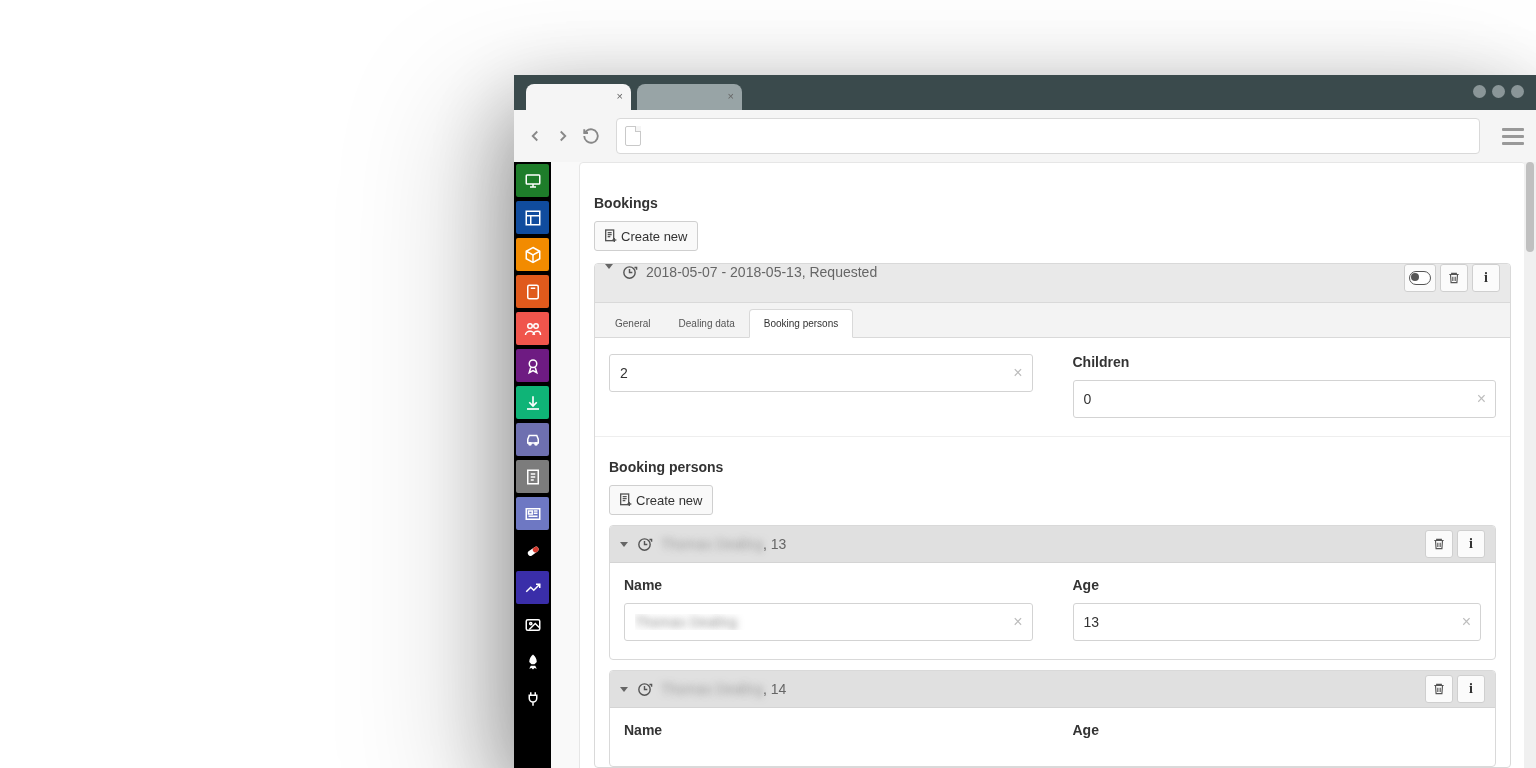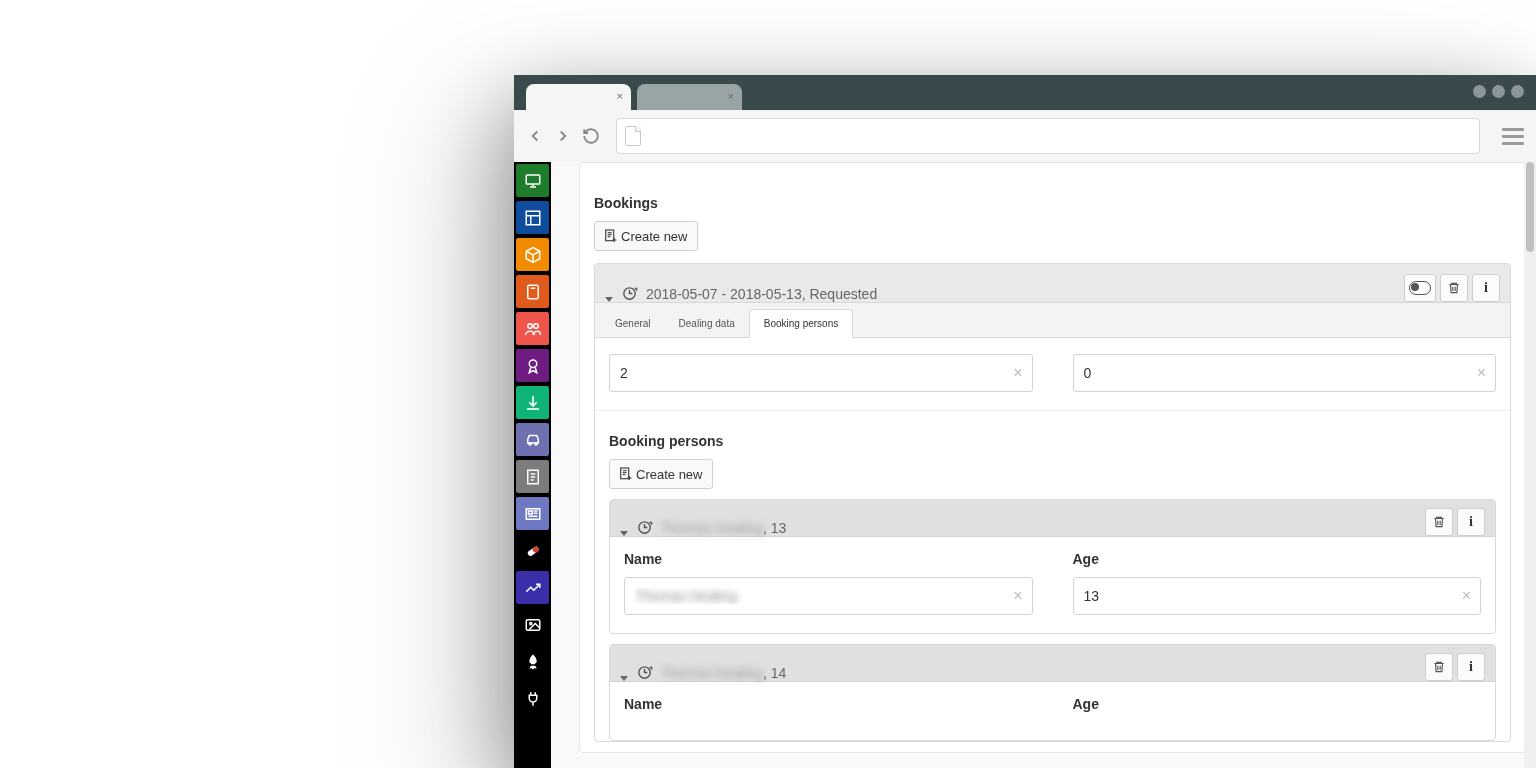--- a/index.html
+++ b/index.html
@@ -22,21 +22,21 @@
 .sidebar{width:37px;background:#000;display:flex;flex-direction:column;padding:0;margin-left:0}
 .sidebar-item{width:33px;height:33px;margin:2px 2px;display:flex;align-items:center;justify-content:center;cursor:pointer;border-radius:2px;color:#fff}
 .sidebar-item svg{width:18px;height:18px}
 .main{flex:1;background:#f9f9f9;padding:0 10px 0 28px;position:relative;overflow:hidden}
 .card{background:#fff;border:1px solid #e6e6e6;border-radius:4px;margin-top:0;padding-bottom:10px}
 .card-top-sep{height:20px;border-top:none}
 .section-title{font-weight:700;margin:12px 0 10px 0}
 .btn{display:inline-flex;align-items:center;height:30px;background:#f9f9f9;border:1px solid #cfcfcf;border-radius:3px;padding:0 10px 0 8px;cursor:pointer;font-size:13px;color:#333;gap:2px}
 .btn svg{width:16px;height:16px}
 .booking-block{margin:12px 0 0 0;border:1px solid #d9d9d9;border-radius:4px;overflow:hidden;background:#fff}
-.booking-header{height:38px;background:#e9e9e9;border-bottom:1px solid #d9d9d9;display:flex;align-items:flex-end;padding:0 10px;gap:8px}
+.booking-header{height:38px;background:#e9e9e9;border-bottom:1px solid #d9d9d9;display:flex;align-items:flex-start;padding:0 10px;gap:8px}
 .caret-down{width:0;height:0;border-left:4px solid transparent;border-right:4px solid transparent;border-top:5px solid #666;cursor:pointer}
 .clock-icon{width:17px;height:17px}
 .booking-title{color:#666;font-size:14px}
 .header-actions{margin-left:auto;display:flex;gap:4px}
 .icon-btn{width:26px;height:26px;border:1px solid #cfcfcf;border-radius:3px;background:#fbfbfb;display:flex;align-items:center;justify-content:center;cursor:pointer}
 .icon-btn svg{width:14px;height:14px}
 .toggle-btn{width:30px;height:26px;border:1px solid #cfcfcf;border-radius:3px;background:#fbfbfb;display:flex;align-items:center;justify-content:center;cursor:pointer}
 .toggle-inner{width:20px;height:12px;border:1px solid #555;border-radius:7px;position:relative;background:#fff}
 .toggle-inner::after{content:"";position:absolute;left:1px;top:1px;width:8px;height:8px;background:#555;border-radius:50%}
 .tabs-row{height:34px;background:#f3f3f3;display:flex;align-items:flex-end;padding:0 6px;border-bottom:1px solid #d9d9d9}
@@ -44,21 +44,21 @@
 .tab-item.active{background:#fff;border:1px solid #d9d9d9;border-bottom-color:#fff;margin-bottom:-1px;border-radius:4px 4px 0 0;color:#333}
 .form-row{display:flex;gap:40px;padding:16px 14px 18px 14px;border-bottom:1px solid #eee}
 .form-col{flex:1}
 .form-label{font-weight:700;margin-bottom:10px;display:block}
 .input-wrap{position:relative}
 .text-input{width:100%;box-sizing:border-box;height:38px;border:1px solid #d3d3d3;border-radius:3px;padding:0 32px 0 10px;font-size:14px;color:#333}
 .text-input.blurred{color:transparent;text-shadow:0 0 7px rgba(60,60,60,.6)}
 .input-clear{position:absolute;right:10px;top:50%;transform:translateY(-50%);color:#bdbdbd;font-size:16px;cursor:pointer}
 .subsection{padding:10px 14px 0 14px}
 .person-block{margin:10px 0 0 0;border:1px solid #d9d9d9;border-radius:4px;background:#fff;overflow:hidden}
-.person-header{height:36px;background:#e0e0e0;border-bottom:1px solid #d4d4d4;display:flex;align-items:flex-end;padding:0 10px;gap:8px}
+.person-header{height:36px;background:#e0e0e0;border-bottom:1px solid #d4d4d4;display:flex;align-items:center;padding:0 10px;gap:8px}
 .person-name{color:#999;font-size:14px}
 .person-name .blurred-text{color:transparent;text-shadow:0 0 7px rgba(110,110,110,.6)}
 .person-age{color:#666}
 .person-form{display:flex;gap:40px;padding:14px 14px 18px 14px}
 .person-form .form-col{flex:1}
 .section-pad{padding:0 14px}
 .scrollbar{position:absolute;right:0;top:0;bottom:0;width:12px;background:#f0f0f0}
 .scroll-thumb{position:absolute;left:2px;right:2px;top:0;height:90px;background:#c0c0c0;border-radius:4px}
 .info-i{font-family:Georgia,serif;font-weight:bold;font-size:14px}
 </style>
@@ -266,20 +266,21 @@
             </div>
 
             <div class="form-row">
               <div class="form-col">
                 <div class="input-wrap">
                   <input class="text-input" value="2" style="">
                   <span class="input-clear">×</span>
                 </div>
               </div>
               <div class="form-col">
+                <label class="form-label">Children</label>
                 <div class="input-wrap">
                   <input class="text-input" value="0" style="">
                   <span class="input-clear">×</span>
                 </div>
               </div>
             </div>
 
             <div class="subsection">
               <div class="section-title">Booking persons</div>
               <button class="btn">

